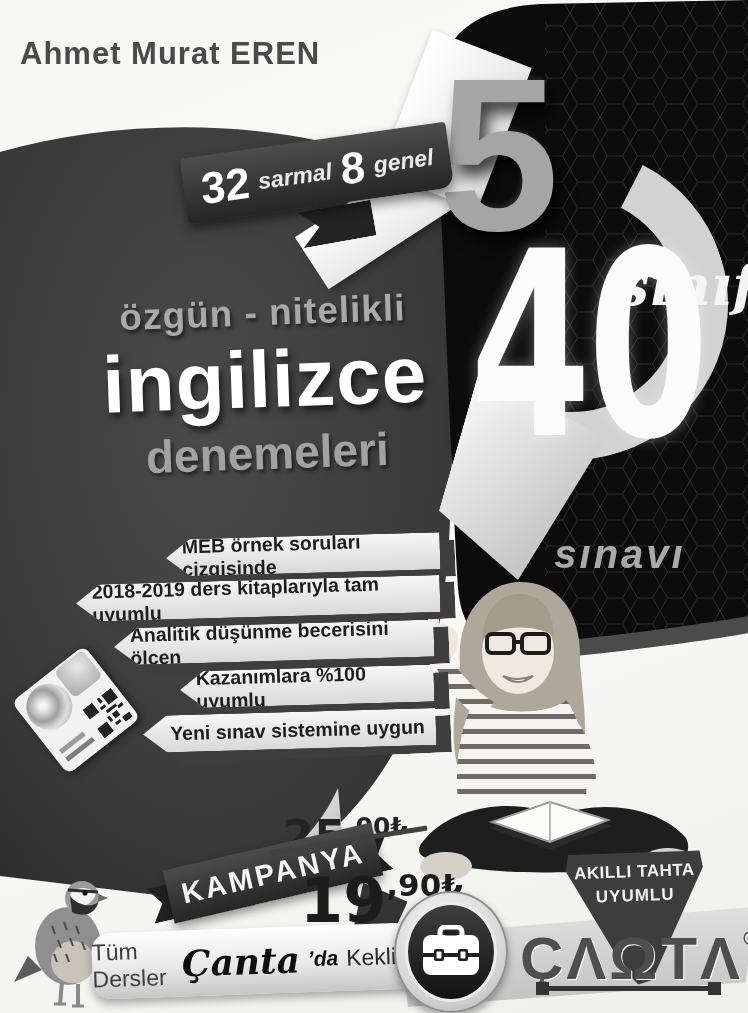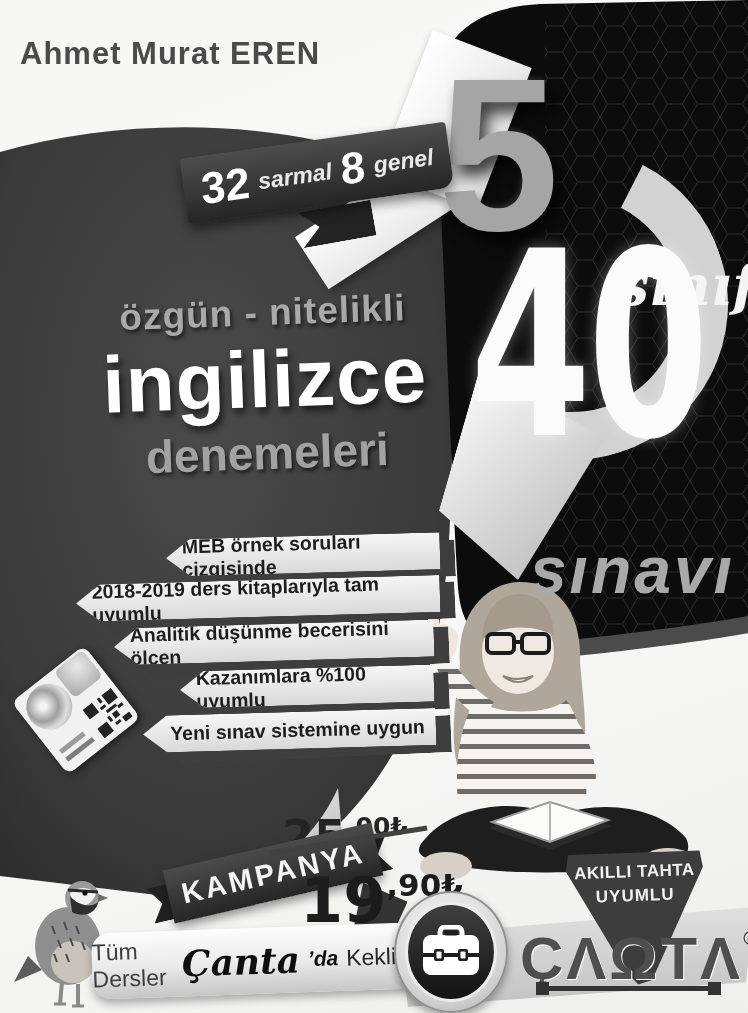--- a/index.html
+++ b/index.html
@@ -29,21 +29,21 @@
   
   .grade-five{left:438px;top:46px;font-size:218px;line-height:1;font-weight:bold;color:#a5a5a5;z-index:5;
               text-shadow:7px 11px 16px rgba(0,0,0,.75),-2px -3px 5px rgba(255,255,255,.12);}
   .grade-suffix{left:598px;top:252px;font-size:56px;font-weight:bold;font-style:italic;color:#f4f4f4;
                 font-family:"DejaVu Serif",serif;z-index:5;}
   .exam-count{left:470px;top:218px;font-size:198px;line-height:1;font-weight:800;color:#fbfbfb;
               letter-spacing:-4px;transform:scale(.88,1.3);transform-origin:left top;
               font-family:"DejaVu Sans",sans-serif;z-index:5;text-shadow:0 0 14px rgba(255,255,255,.35);}
   .exam-word1{left:468px;top:478px;width:230px;text-align:center;font-size:54px;font-weight:bold;
               font-style:italic;color:#b9b9b9;z-index:5;letter-spacing:1px;}
-  .exam-word2{left:505px;top:532px;width:230px;text-align:right;font-size:66px;font-weight:bold;
+  .exam-word2{left:505px;top:532px;width:230px;text-align:center;font-size:40px;font-weight:bold;
               font-style:italic;color:#a9a9a9;z-index:5;letter-spacing:3px;}
 
   
   .ribbon{left:183px;top:140px;width:268px;height:66px;transform:rotate(-8deg);z-index:5;
           background:linear-gradient(180deg,#4d4d4d,#252525);border-radius:4px 4px 14px 4px;
           box-shadow:0 6px 12px rgba(0,0,0,.5);display:flex;align-items:center;justify-content:center;gap:9px;color:#fff;}
   .ribbon .num{font-size:44px;font-weight:bold;transform:skewX(-4deg);}
   .ribbon .word{font-size:23px;font-weight:bold;font-style:italic;color:#e9e9e9;}
   .ribbon-tail{left:300px;top:206px;width:74px;height:36px;background:#232323;transform:rotate(-10deg);
                clip-path:polygon(0 0,100% 0,100% 100%,0 100%,26% 50%);z-index:4;}

